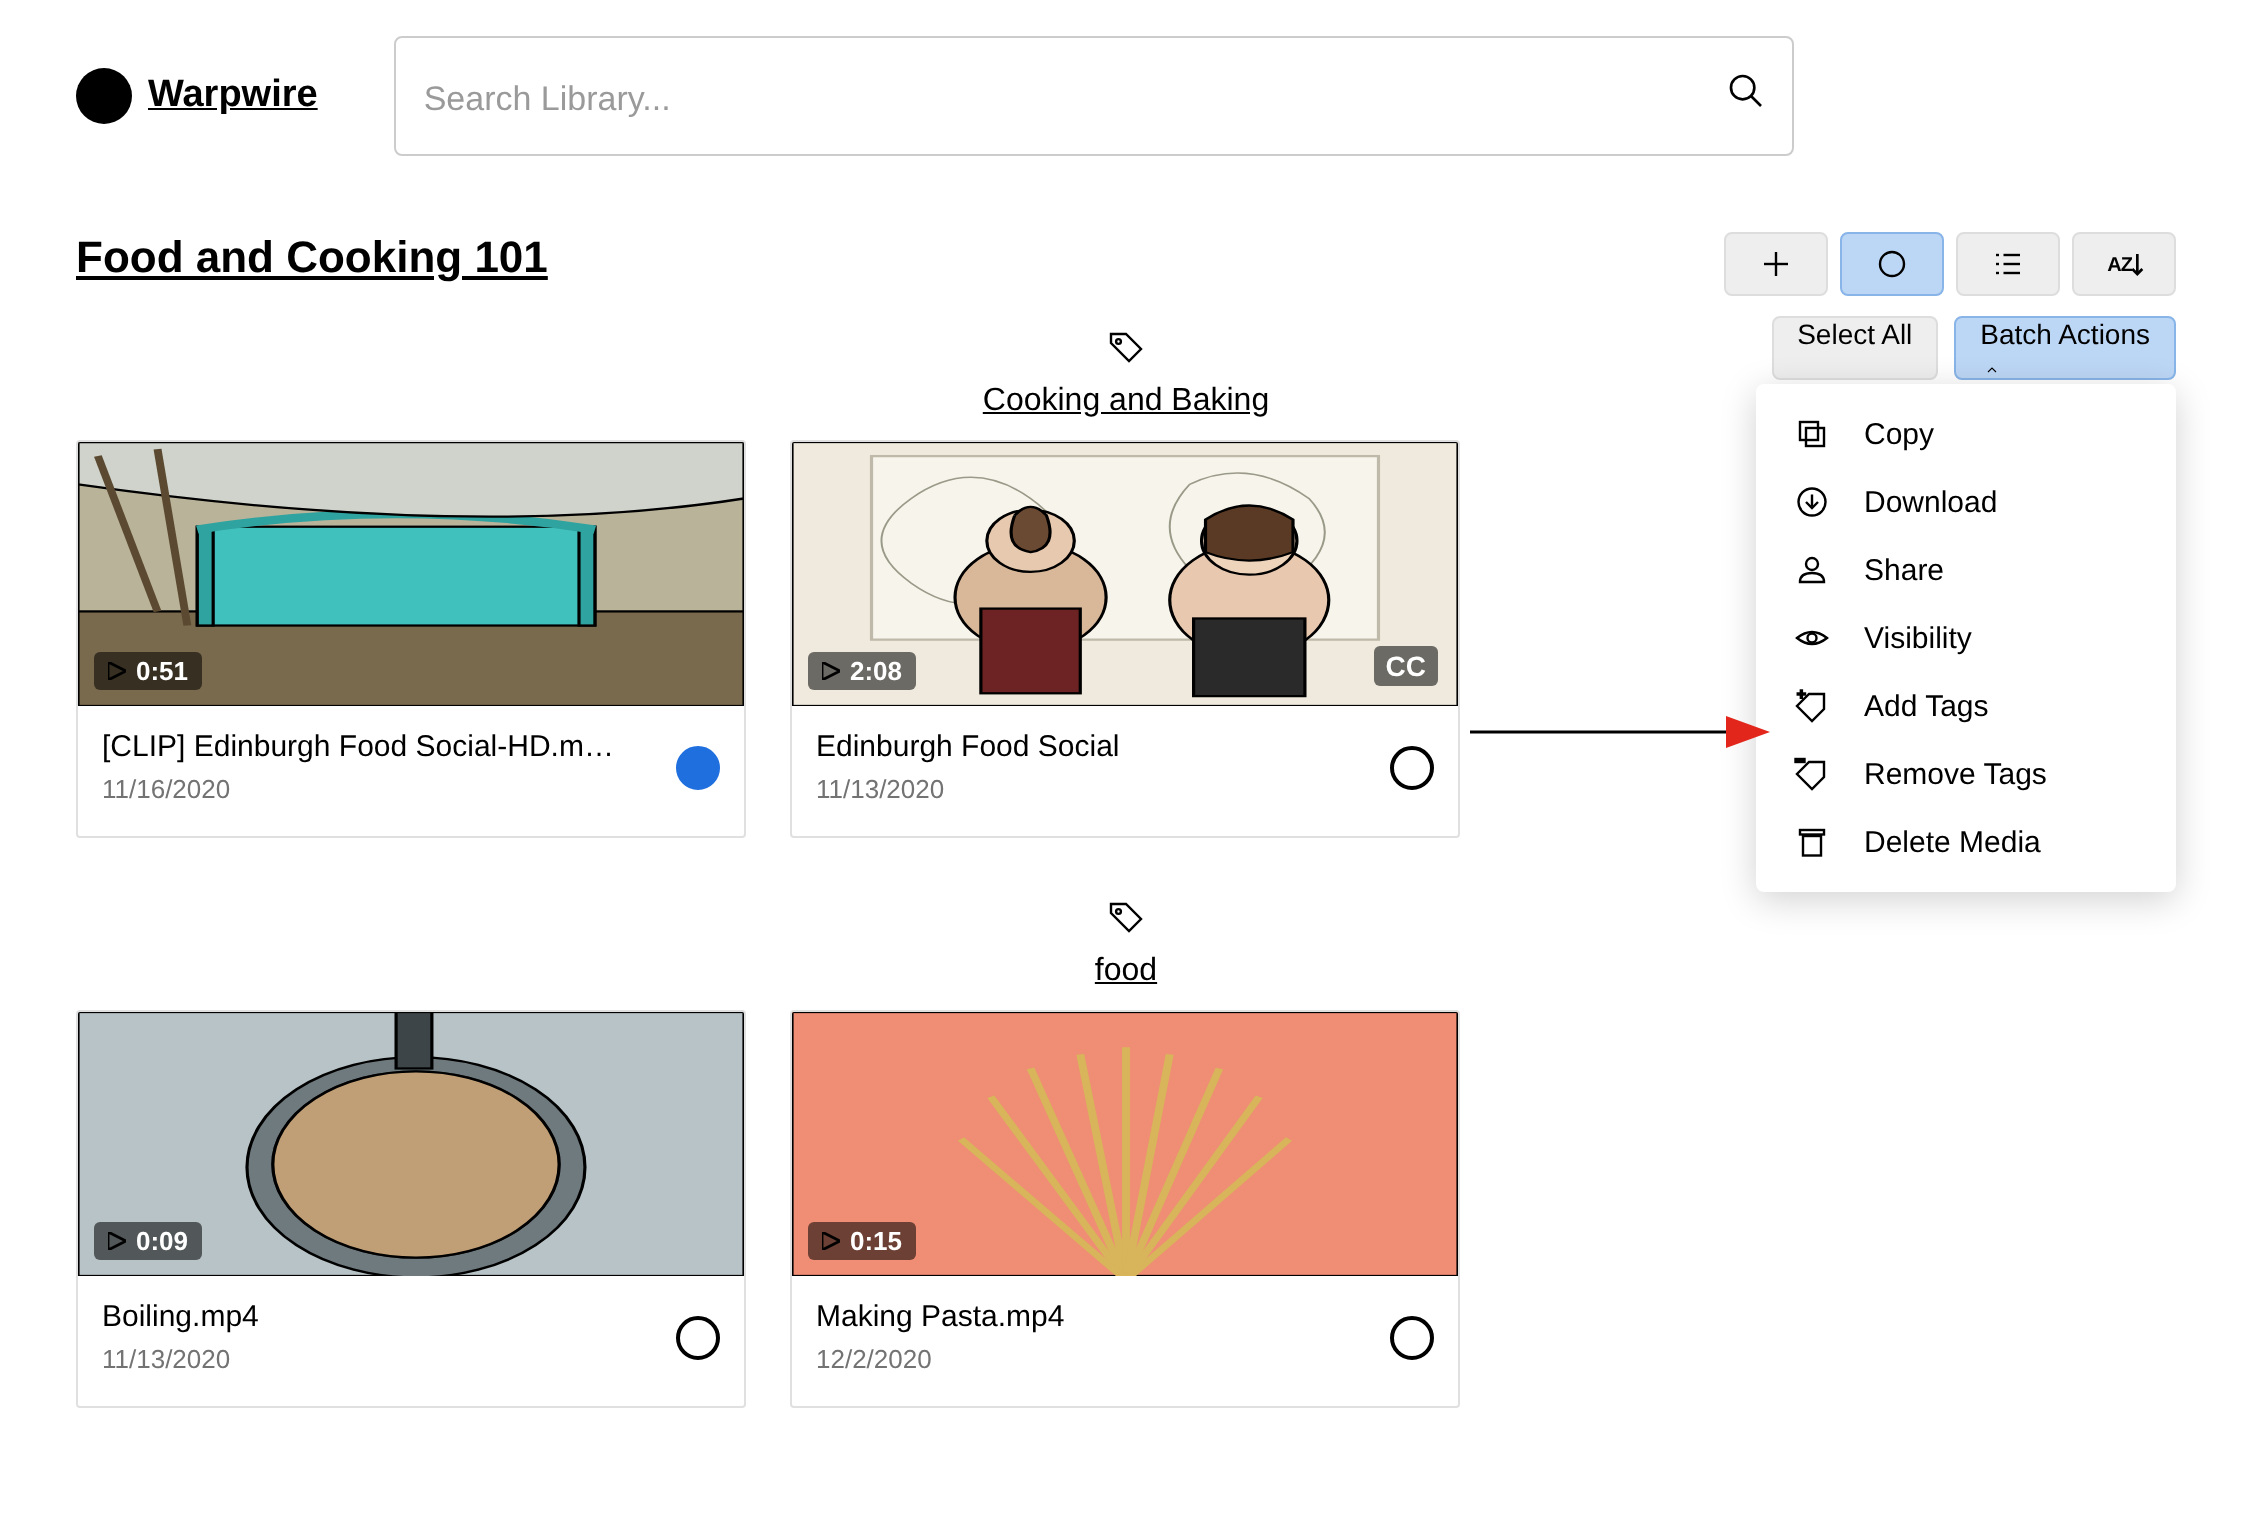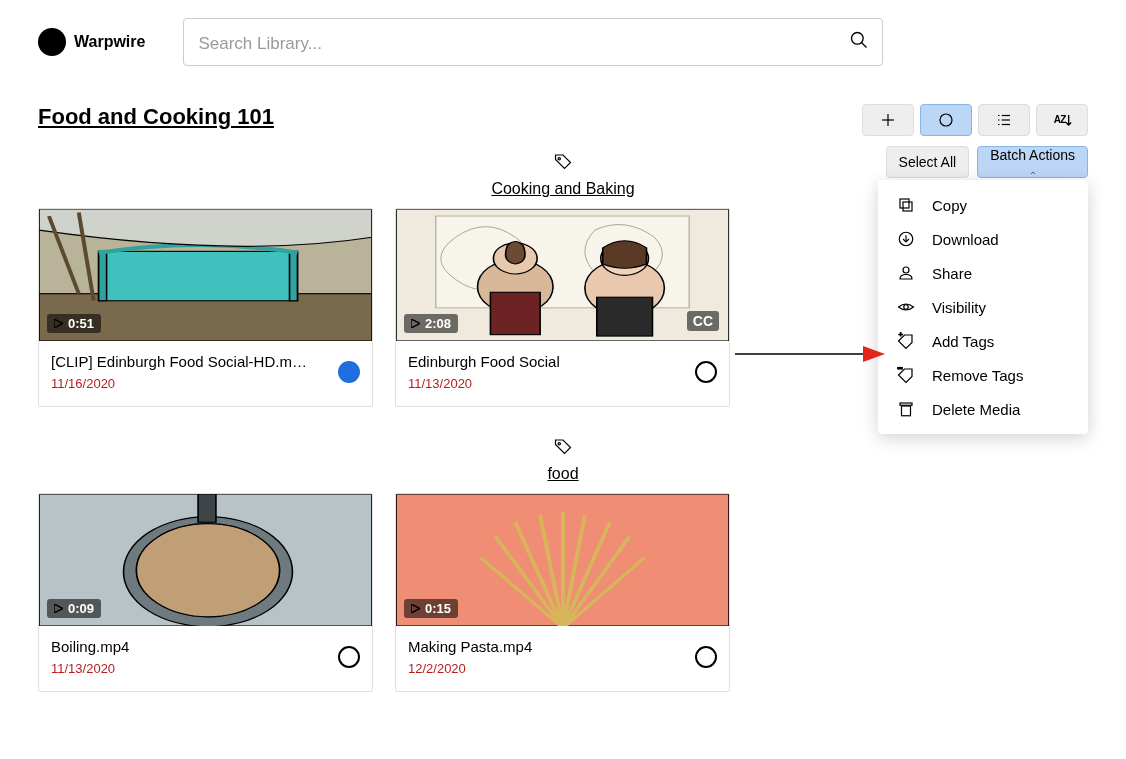--- a/index.html
+++ b/index.html
@@ -20,28 +20,28 @@
     align-items: center;
     gap: 8px;
     margin-right: 38px;
   }
   .logo-mark {
     width: 28px; height: 28px;
     background: #000; border-radius: 50%;
     display: flex; align-items: center; justify-content: center;
     color: #fff; font-weight: 700; font-size: 16px;
   }
-  .logo-text { font-weight: 700; font-size: 16px; }
+  .logo-text { font-weight: 700; font-size: 19px; text-decoration: underline; }
   .search-wrap {
     flex: 0 0 700px;
     position: relative;
   }
   .search-input {
     width: 100%;
-    height: 48px;
+    height: 60px;
     border: 1px solid #ccc;
     border-radius: 4px;
     padding: 4px 50px 0 14px;
     font-size: 17px;
     color: #333;
   }
   .search-input::placeholder { color: #9a9a9a; }
   .search-icon {
     position: absolute; right: 14px; top: 50%; transform: translateY(-50%);
   }
@@ -76,21 +76,21 @@
     display: flex; align-items: center; justify-content: center;
     cursor: pointer;
   }
   .tool-btn.active {
     background: #bcd6f5; border-color: #88b4e8;
   }
   .pill-row { display: flex; gap: 8px; }
   .pill {
     height: 32px; padding: 0 12px;
     border-radius: 4px;
-    display: flex; align-items: center; gap: 6px;
+    display: flex; gap: 6px;
     font-size: 14px;
     cursor: pointer;
   }
   .pill.gray { background: #eee; border: 1px solid #ddd; }
   .pill.blue { background: #bcd6f5; border: 1px solid #88b4e8; flex-direction: column; }
 
   .dropdown {
     width: 210px;
     background: #fff;
     border-radius: 4px;
@@ -145,21 +145,21 @@
     color: #fff; font-weight: 700; font-size: 14px;
     background: rgba(0,0,0,0.55);
     padding: 2px 6px; border-radius: 3px;
   }
   .meta {
     padding: 12px 12px 14px 12px;
     display:flex; justify-content: space-between; align-items: flex-start;
   }
   .meta-text { max-width: 260px; }
   .meta-title { font-size: 15px; margin: 0 0 4px 0; white-space: nowrap; overflow:hidden; text-overflow: ellipsis;}
-  .meta-date { font-size: 13px; color: #b91c1c; }
+  .meta-date { font-size: 13px; color: #737373; }
   .sel-circle {
     width: 22px; height: 22px; border-radius: 50%;
     border: 2px solid #000;
     flex-shrink: 0;
     margin-top: 8px;
   }
   .sel-circle.filled { background: #1f6fde; border-color: #1f6fde; }
 
   
   .section2 .tag-row { margin-top: 30px; }

